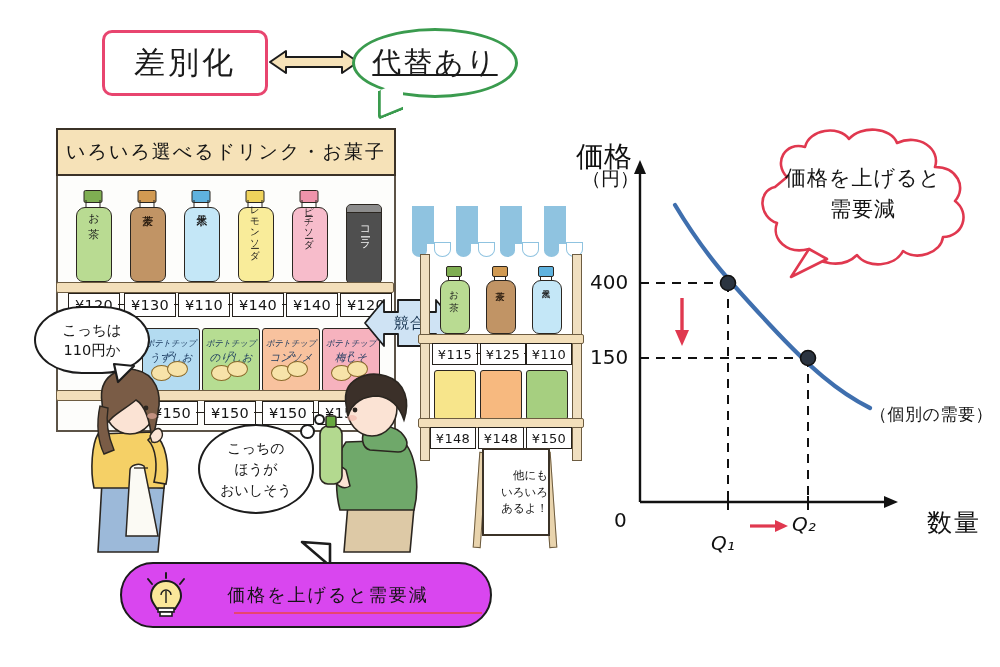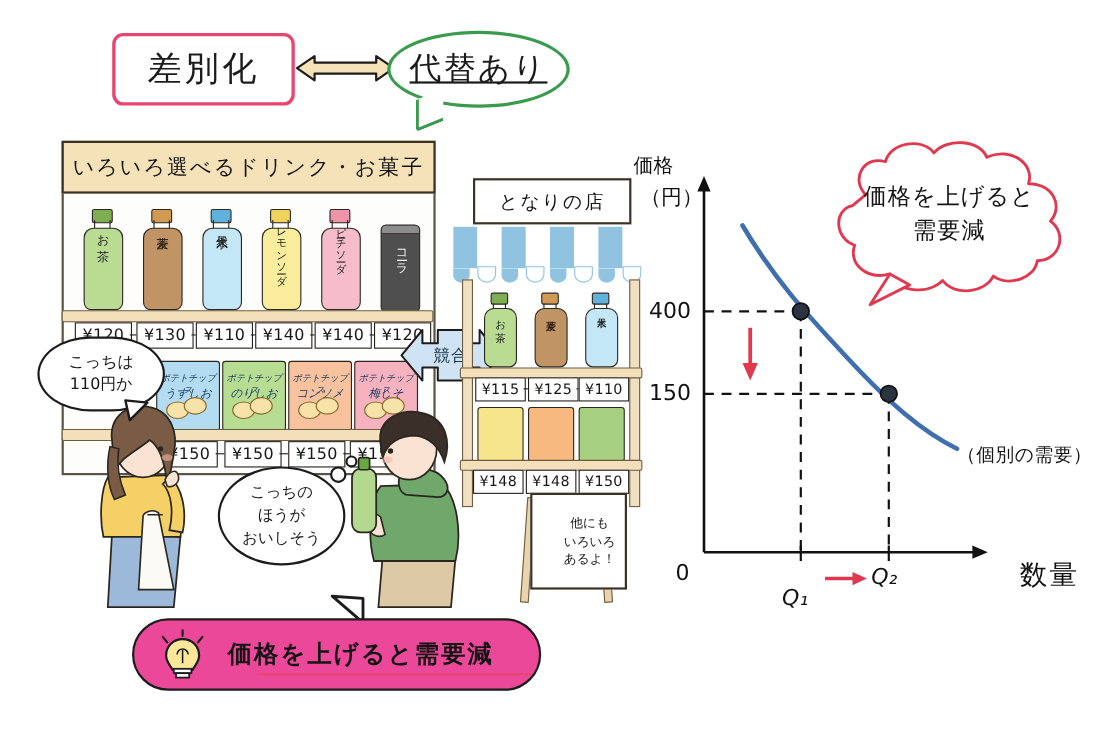--- a/index.html
+++ b/index.html
@@ -94,28 +94,28 @@
   }
   .tdot{position:absolute;background:#fff;border:2px solid #1c1c1c;border-radius:50%;}
 
   
   .compete{position:absolute;font-size:15px;color:#14314e;letter-spacing:1px;
     display:flex;align-items:center;justify-content:center;}
 
   
   .sandwich{position:absolute;}
   .sand-panel{position:absolute;background:#fff;border:2px solid #3b3227;
-    display:flex;flex-direction:column;align-items:center;justify-content:center;
-    font-size:11.5px;color:#141414;line-height:1.45;padding-left:20px;}
+    display:flex;flex-direction:column;align-items:flex-end;justify-content:center;
+    font-size:11.5px;color:#141414;line-height:1.45;}
 
   
   .btm-banner{
-    background:#ec4899;border:2.6px solid #1c1c1c;border-radius:40px;
+    background:#d946ef;border:2.6px solid #1c1c1c;border-radius:40px;
     display:flex;align-items:center;justify-content:center;gap:14px;
-    font-size:22px;color:#141414;letter-spacing:2px;position:relative;font-weight:bold;
+    font-size:18px;color:#141414;letter-spacing:2px;position:relative;
   }
   .btm-underline{position:absolute;height:2.4px;background:#e8456f;}
 
   
   .axis-lbl{position:absolute;color:#111;}
   .tick-lbl{position:absolute;font-size:20px;color:#111;}
   .cloud{
     position:absolute;display:flex;flex-direction:column;align-items:center;
     justify-content:center;font-size:21px;color:#141414;line-height:1.5;text-align:center;
     letter-spacing:1px;
@@ -272,23 +272,20 @@
     <svg width="96" height="66" viewBox="0 0 96 66">
       <path d="M3 33 L22 10 L22 22 L36 22 L36 10 L60 10 L60 22 L74 22 L74 10 L93 33 L74 56 L74 44 L60 44 L60 56 L36 56 L36 44 L22 44 L22 56 Z" fill="#cfe3f4" stroke="#1c1c1c" stroke-width="1.8" stroke-linejoin="round"></path>
     </svg>
     <div class="compete" style="left:0;top:0;width:96px;height:66px;">
       <span>競合</span>
     </div>
   </div>
 
   <div class="abs" style="left:412px;top:162px;width:176px;height:310px;">
 
-    <div class="abs nb-sign" style="left:18px;top:0px;width:140px;height:38px;">
-      <span>となりの店</span>
-    </div>
 
     <div class="awning" style="left:0px;top:44px;width:176px;height:38px;">
       <div class="awn-stripe" style="left:0px;width:22px;background:#8fc3e0;"></div>
       <div class="awn-stripe" style="left:22px;width:22px;background:#ffffff;"></div>
       <div class="awn-stripe" style="left:44px;width:22px;background:#8fc3e0;"></div>
       <div class="awn-stripe" style="left:66px;width:22px;background:#ffffff;"></div>
       <div class="awn-stripe" style="left:88px;width:22px;background:#8fc3e0;"></div>
       <div class="awn-stripe" style="left:110px;width:22px;background:#ffffff;"></div>
       <div class="awn-stripe" style="left:132px;width:22px;background:#8fc3e0;"></div>
       <div class="awn-stripe" style="left:154px;width:22px;background:#ffffff;"></div>
@@ -430,21 +427,21 @@
         <path d="M20 18 L20 30 M15 22 a5 5 0 0 1 10 0" fill="none" stroke="#1c1c1c" stroke-width="1.4"></path>
         <path d="M2 6 L6 11 M20 0 L20 5 M38 6 L34 11" stroke="#1c1c1c" stroke-width="2" stroke-linecap="round"></path>
       </svg>
     </span>
     <span style="margin-left:44px;">価格を上げると需要減</span>
     <span class="btm-underline" style="left:112px;bottom:12px;width:248px;"></span>
   </div>
 
   <div class="abs" style="left:570px;top:120px;width:430px;height:420px;">
 
-    <div class="axis-lbl" style="left:6px;top:18px;font-size:18px;">
+    <div class="axis-lbl" style="left:6px;top:18px;font-size:28px;">
       <span>価格</span>
     </div>
     <div class="axis-lbl" style="left:12px;top:46px;font-size:19px;">
       <span>（円）</span>
     </div>
 
     <svg width="430" height="420" viewBox="0 0 430 420" style="position:absolute;left:0;top:0;">
 
       <line x1="70" y1="50" x2="70" y2="382" stroke="#111" stroke-width="2.4"></line>
       <path d="M70 40 L64 54 L76 54 Z" fill="#111"></path>

